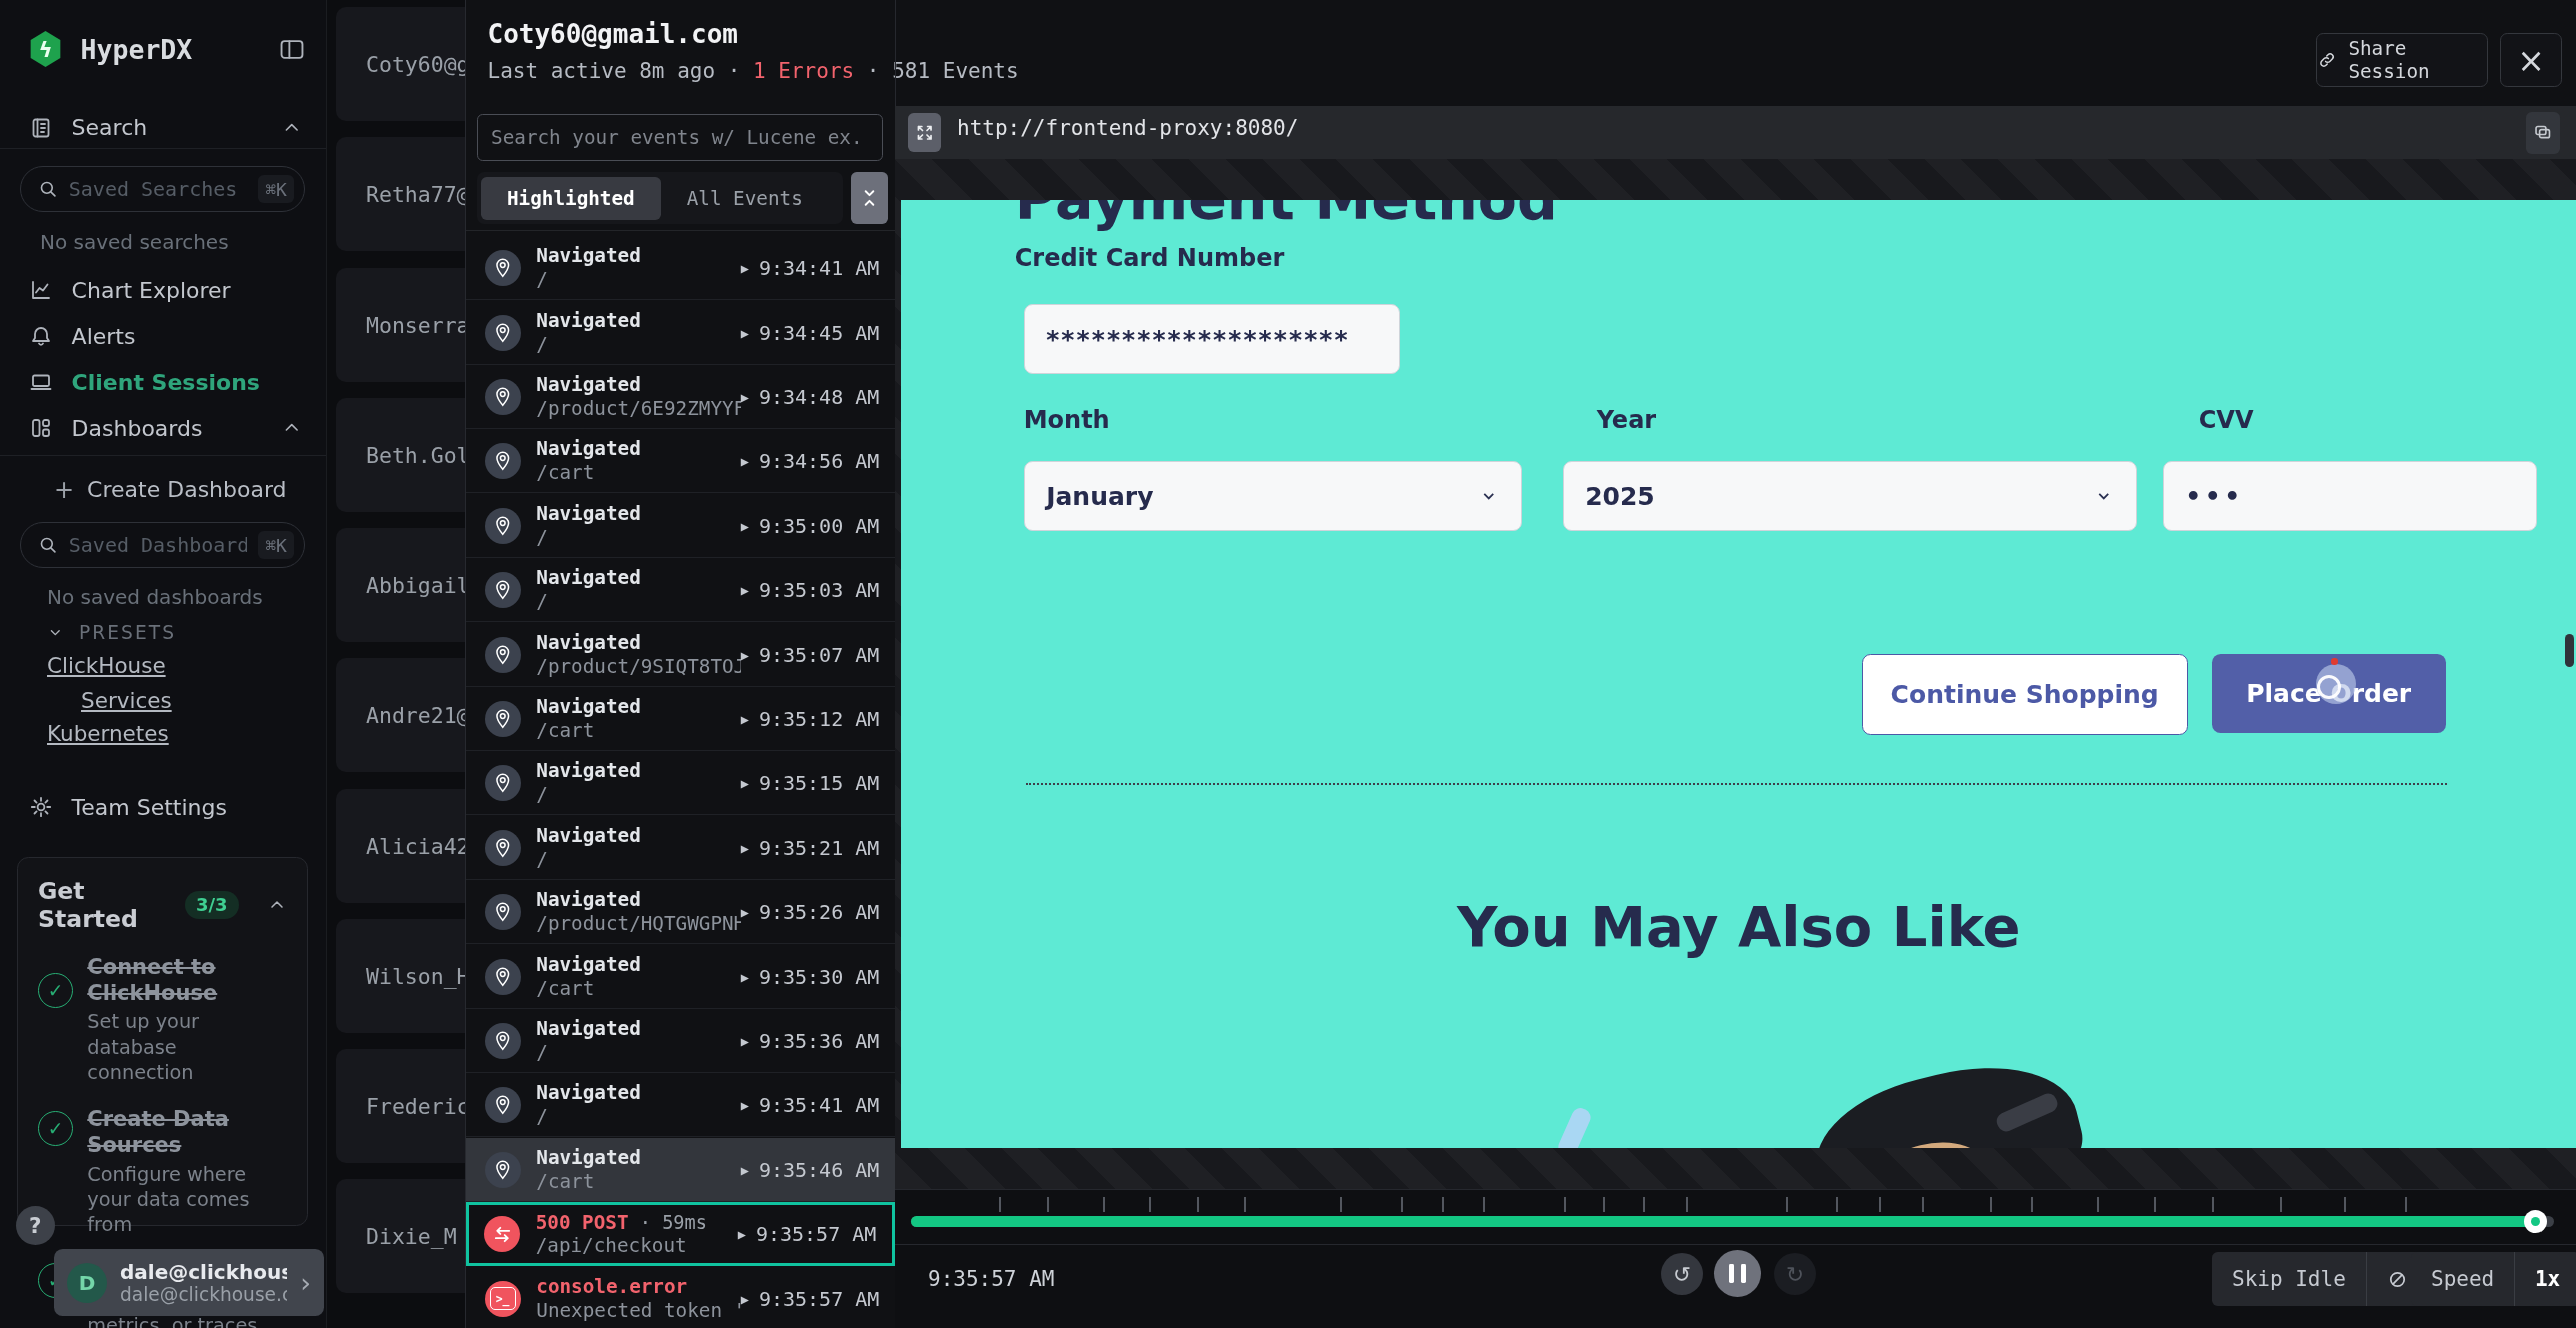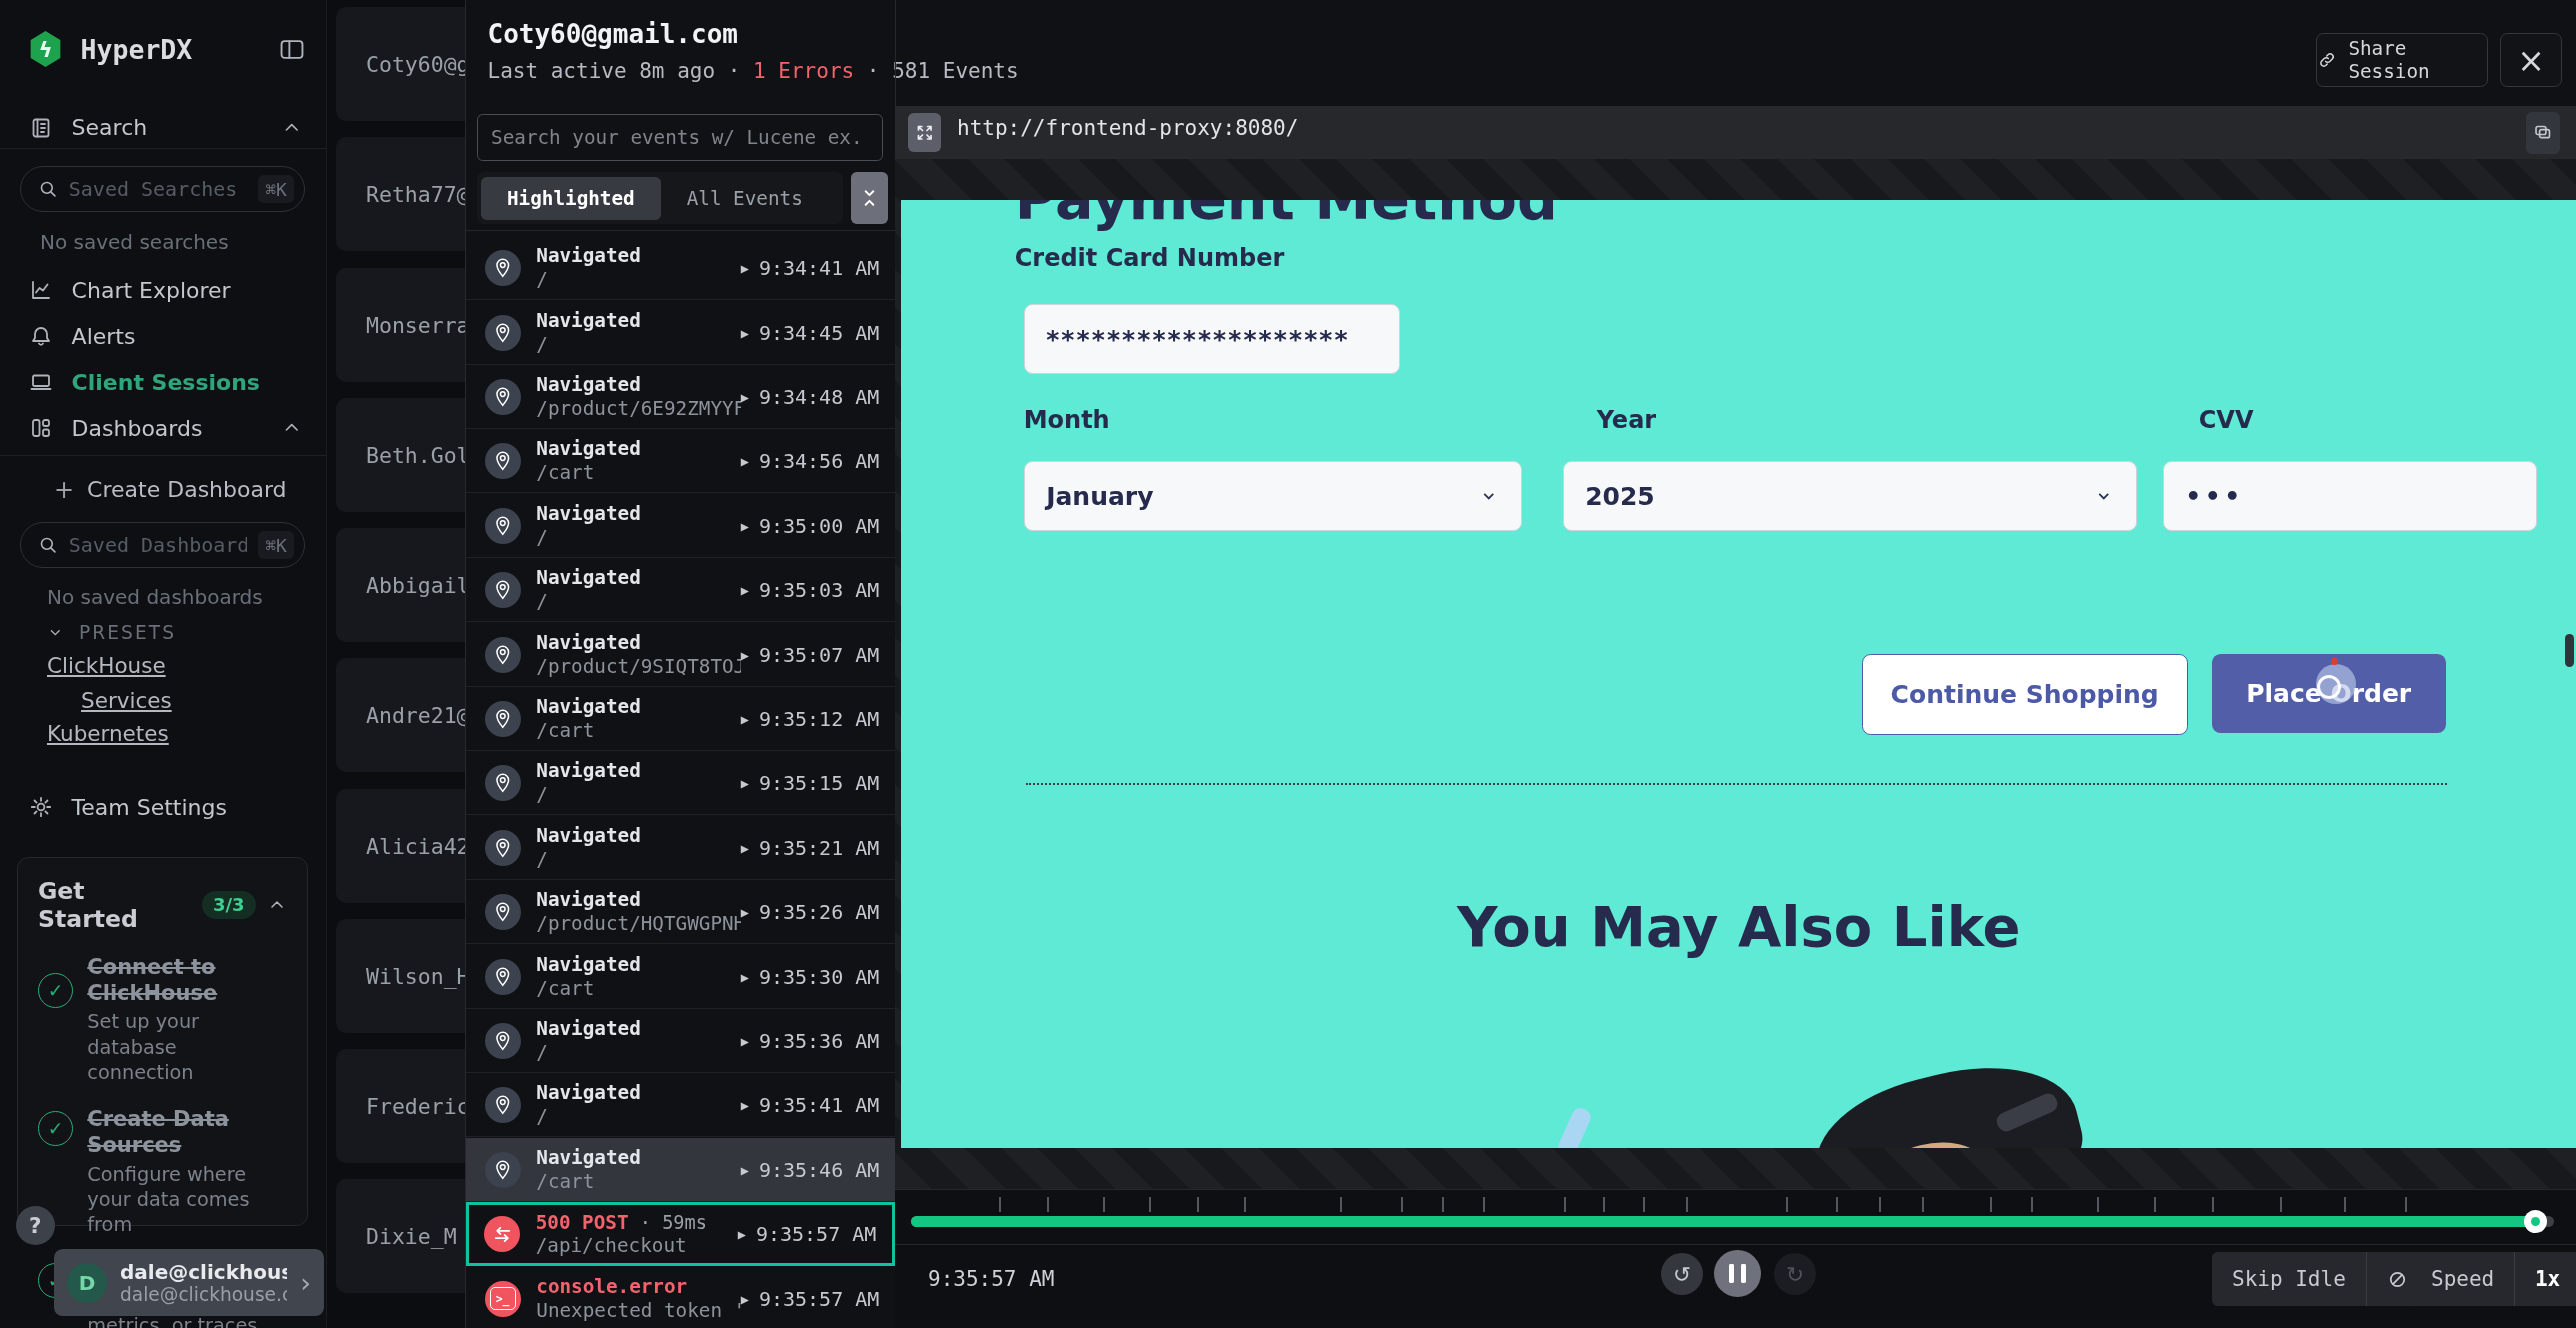--- a/index.html
+++ b/index.html
@@ -22,21 +22,21 @@
   .pill{position:absolute;left:20px;width:285px;height:46px;border:1.4px solid #2e3138;border-radius:715px;
         display:flex;align-items:center;padding:0 10px 0 15.7px;box-sizing:border-box;background:#0e0f13;gap:8.6px;}
   .pill input{flex:1;min-width:0;background:transparent;border:none;outline:none;
         font-family:var(--mono);font-size:20px;color:#aab0b8;}
   .pill input::placeholder{color:#565d66;}
   .kbd{color:#6a707a;font-size:18px;background:#191b20;border-radius:5.7px;padding:3.6px 7.2px;font-family:var(--mono);}
   .muted{color:#697079;font-family:var(--sans);font-size:20px;}
   .preset{position:absolute;left:47px;font-family:var(--sans);font-size:21.5px;color:#b4b9c1;cursor:pointer;text-decoration:underline;}
   #gs-card{position:absolute;left:17px;top:857px;width:291px;height:369px;border:0.7px solid #26282e;
            border-radius:11.4px;background:#121317;box-sizing:border-box;padding:18.6px 20px;}
-  .gs-head{display:flex;align-items:center;gap:11px;font-family:var(--sans);}
+  .gs-head{display:flex;align-items:center;gap:28px;font-family:var(--sans);}
   .gs-title{font-size:23.6px;font-weight:bold;color:#c9ccd2;}
   .gs-badge{font-size:18px;font-weight:bold;color:#3fcf92;background:#142e24;border-radius:715px;padding:3.6px 11.4px;}
   .gs-step{display:flex;gap:14.3px;margin-top:21.5px;font-family:var(--sans);}
   .gs-check{flex:0 0 33px;width:33px;height:33px;border:1.8px solid #27ae74;border-radius:50%;color:#27ae74;
             font-size:18.6px;display:flex;align-items:center;justify-content:center;margin-top:18.6px;}
   .gs-t{font-size:21px;font-weight:bold;color:#8d939c;text-decoration:line-through;line-height:1.25;}
   .gs-d{font-size:19.3px;color:#7c828b;line-height:1.3;margin-top:2.9px;}
   #help-fab{position:absolute;left:15.7px;top:1206px;width:39px;height:39px;border-radius:50%;background:#3d4149;
             color:#c9cdd3;display:flex;align-items:center;justify-content:center;font-size:21.5px;font-weight:bold;
             font-family:var(--sans);z-index:4;}

